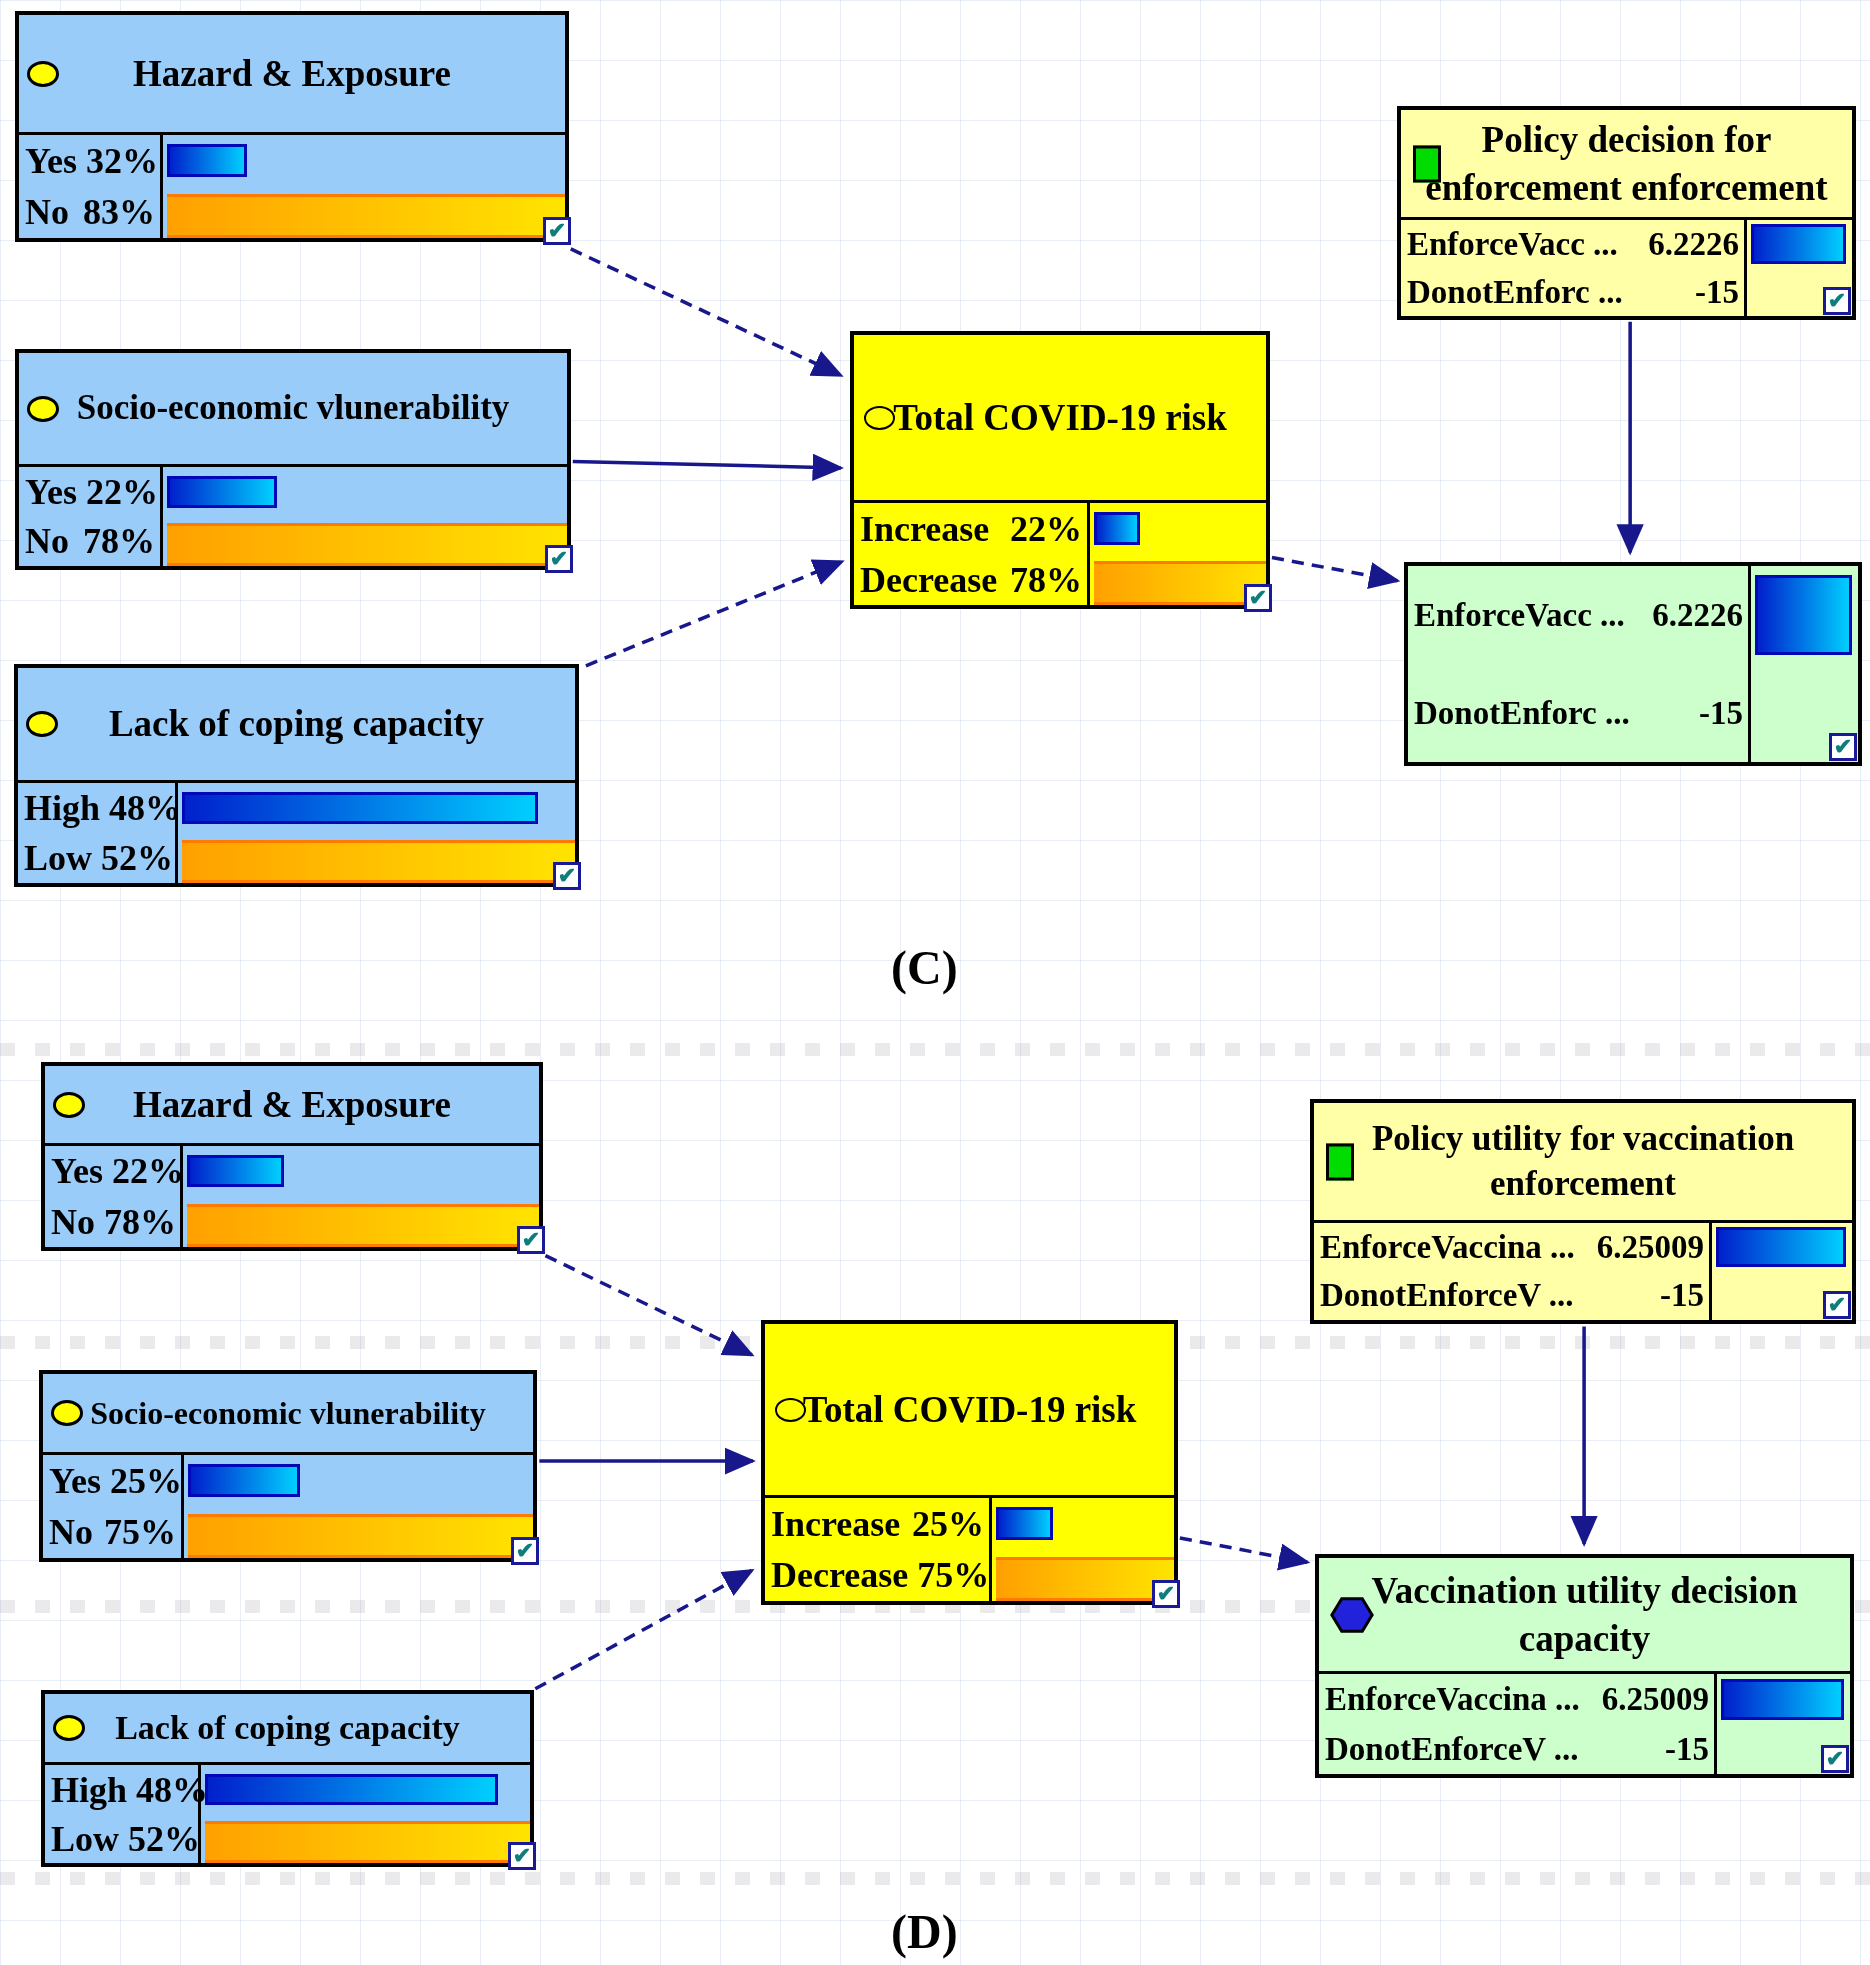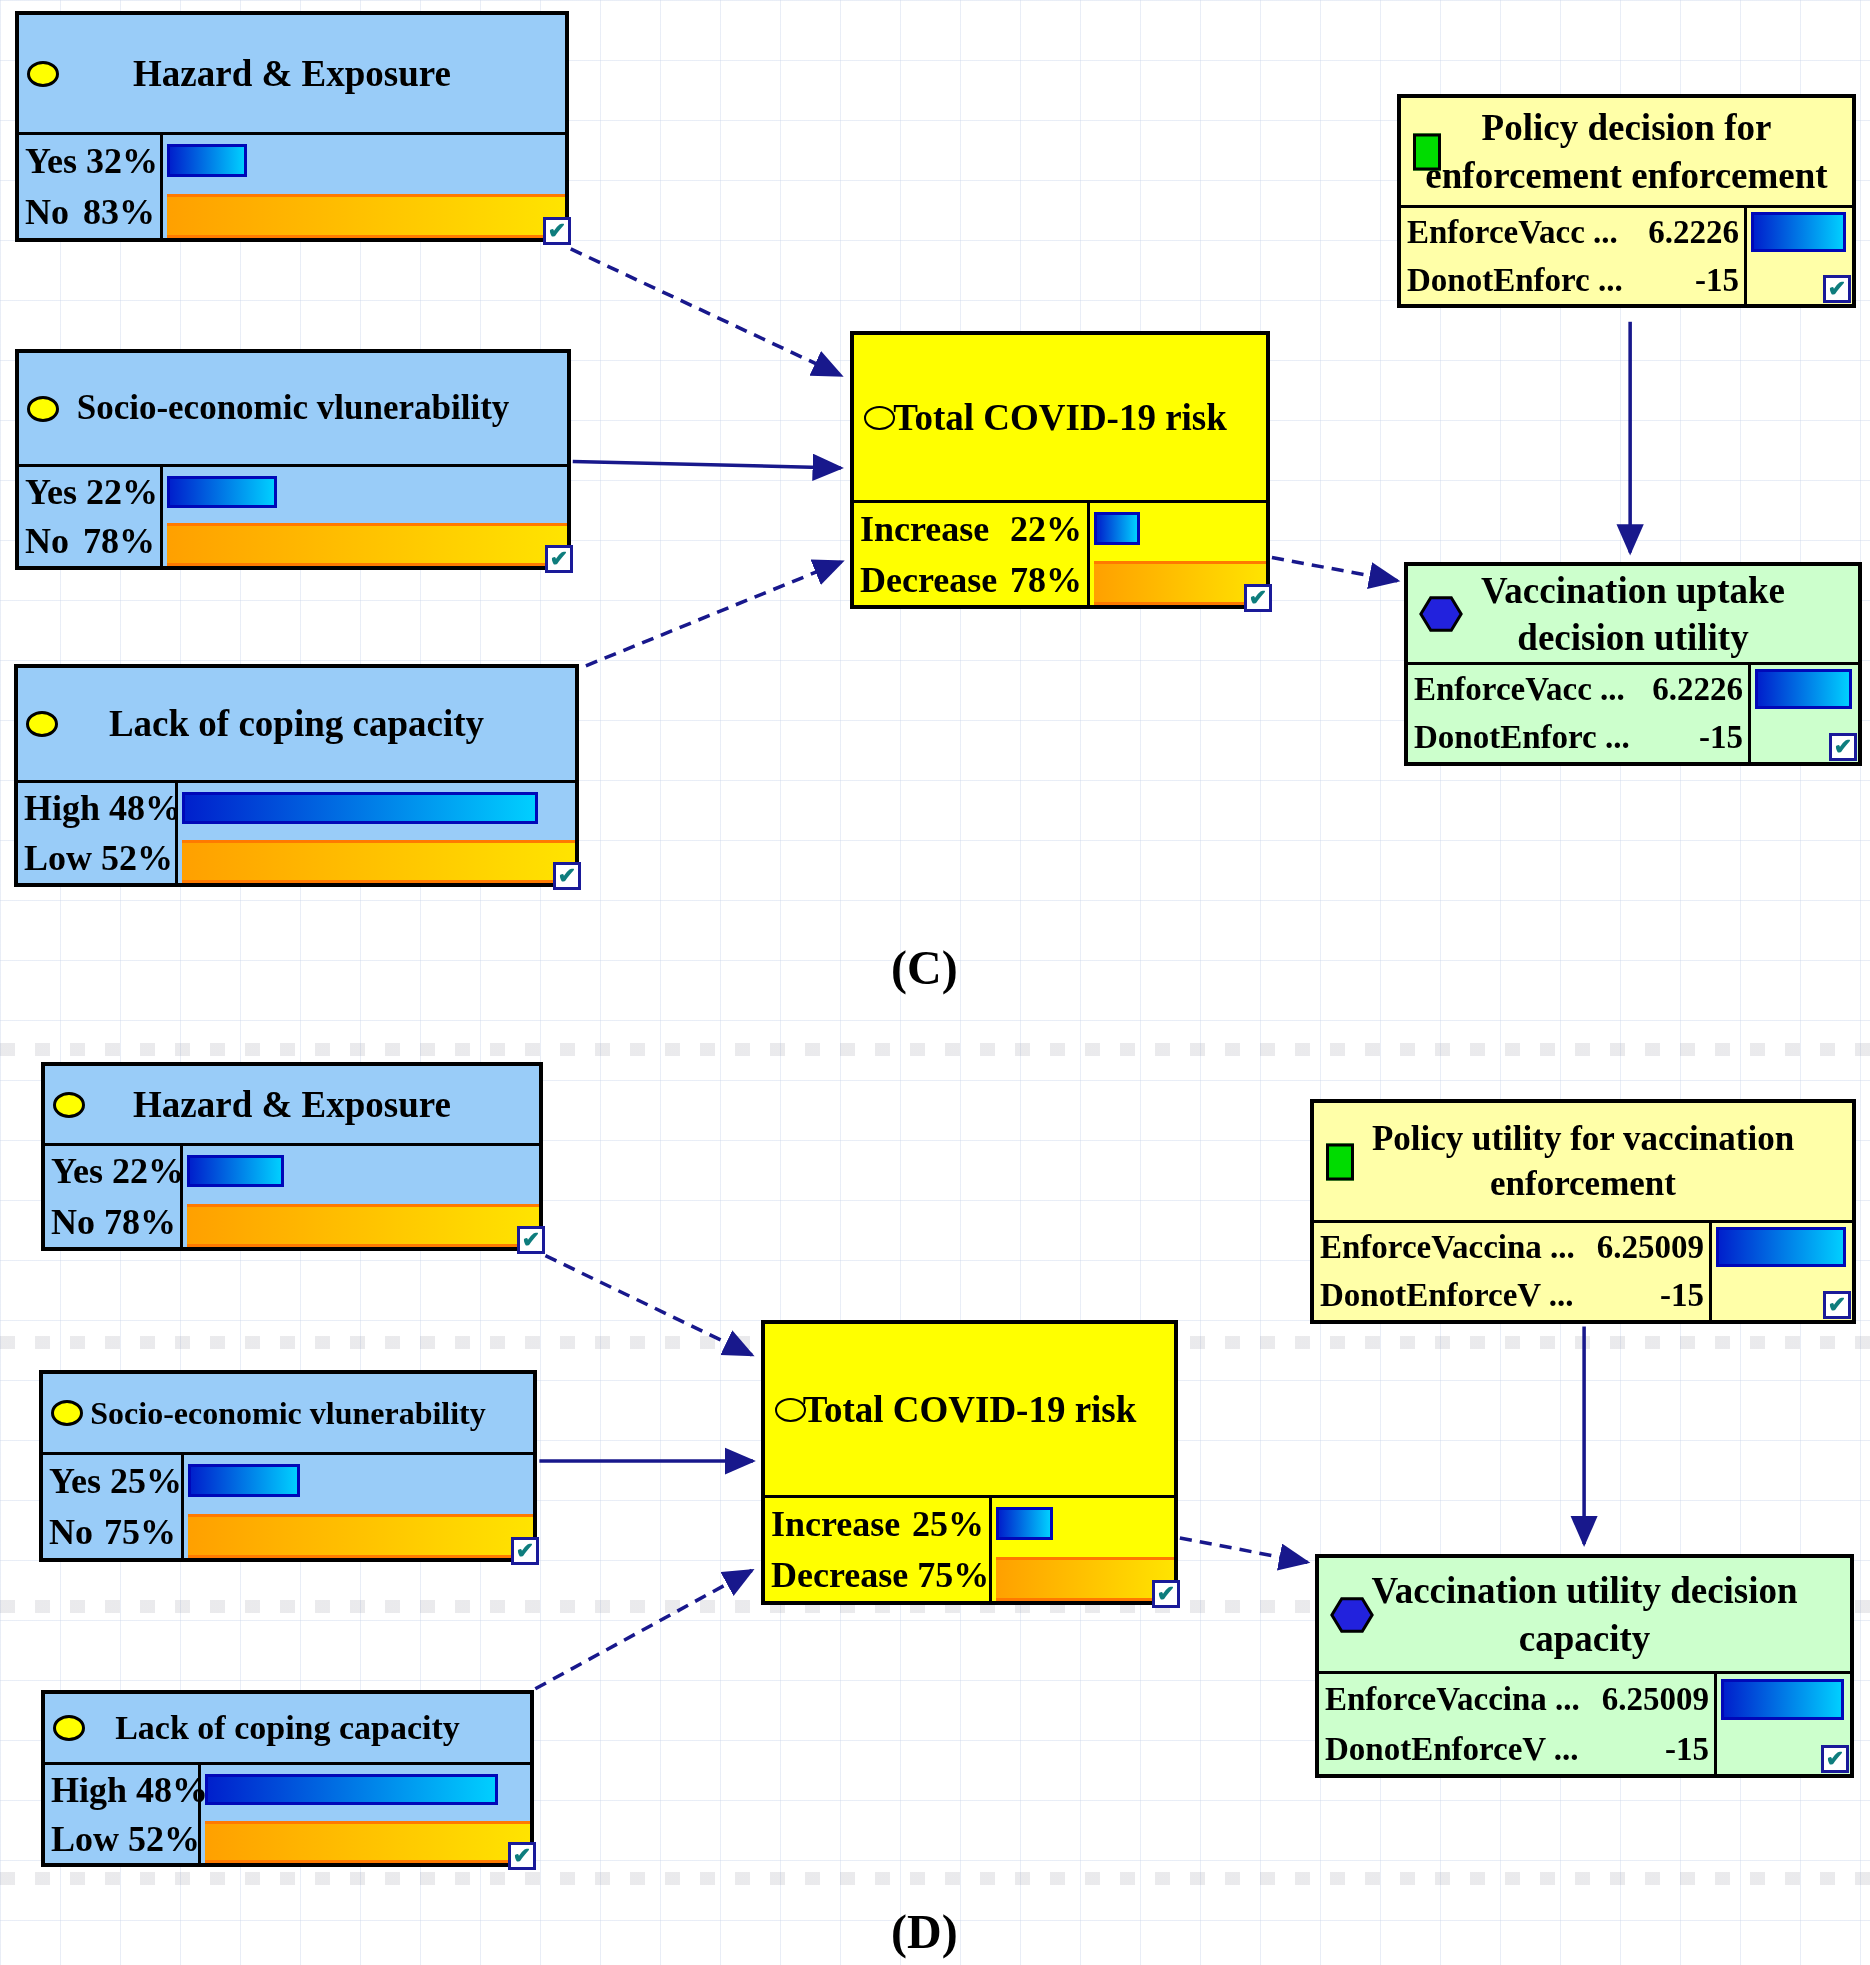--- a/index.html
+++ b/index.html
@@ -203,21 +203,21 @@
         <div class="barcell" style="padding-right:0">
             <div class="bar-o" style="width: 100%;"></div>
           </div>
       </div>
     </div>
     <div class="chk out">
         <span>✔</span>
       </div>
   </div>
 
-  <div class="node cream" style="left:1397px;top:94px;width:459px;height:214px">
+  <div class="node cream" style="left:1397px;top:106px;width:459px;height:214px">
     <div class="thead" style="height:110px">
       <span class="square-icon"></span>
       <div class="title">Policy decision for</div>
       <div class="title">enforcement enforcement</div>
     </div>
     <div class="rows">
       <div class="row">
         <div class="lbl small" style="width:346px">
             <span>EnforceVacc ...</span>
             <span class="sval">6.2226</span>
@@ -233,27 +233,20 @@
           </div>
         <div class="barcell"></div>
       </div>
     </div>
     <div class="chk in">
         <span>✔</span>
       </div>
   </div>
 
   <div class="node green" style="left:1404px;top:562px;width:458px;height:204px">
-    <div class="thead" style="height:99px">
-      <span class="hex-icon"><svg width="44" height="36" viewBox="0 0 100 84">
-            <polygon points="26,4 74,4 97,42 74,80 26,80 3,42" style="fill:var(--hex)" stroke="#000" stroke-width="7"></polygon>
-          </svg></span>
-      <div class="title">Vaccination uptake</div>
-      <div class="title">decision utility</div>
-    </div>
     <div class="rows">
       <div class="row">
         <div class="lbl small" style="width:343px">
             <span>EnforceVacc ...</span>
             <span class="sval">6.2226</span>
           </div>
         <div class="barcell">
             <div class="bar-u" style="width: 100%;"></div>
           </div>
       </div>

